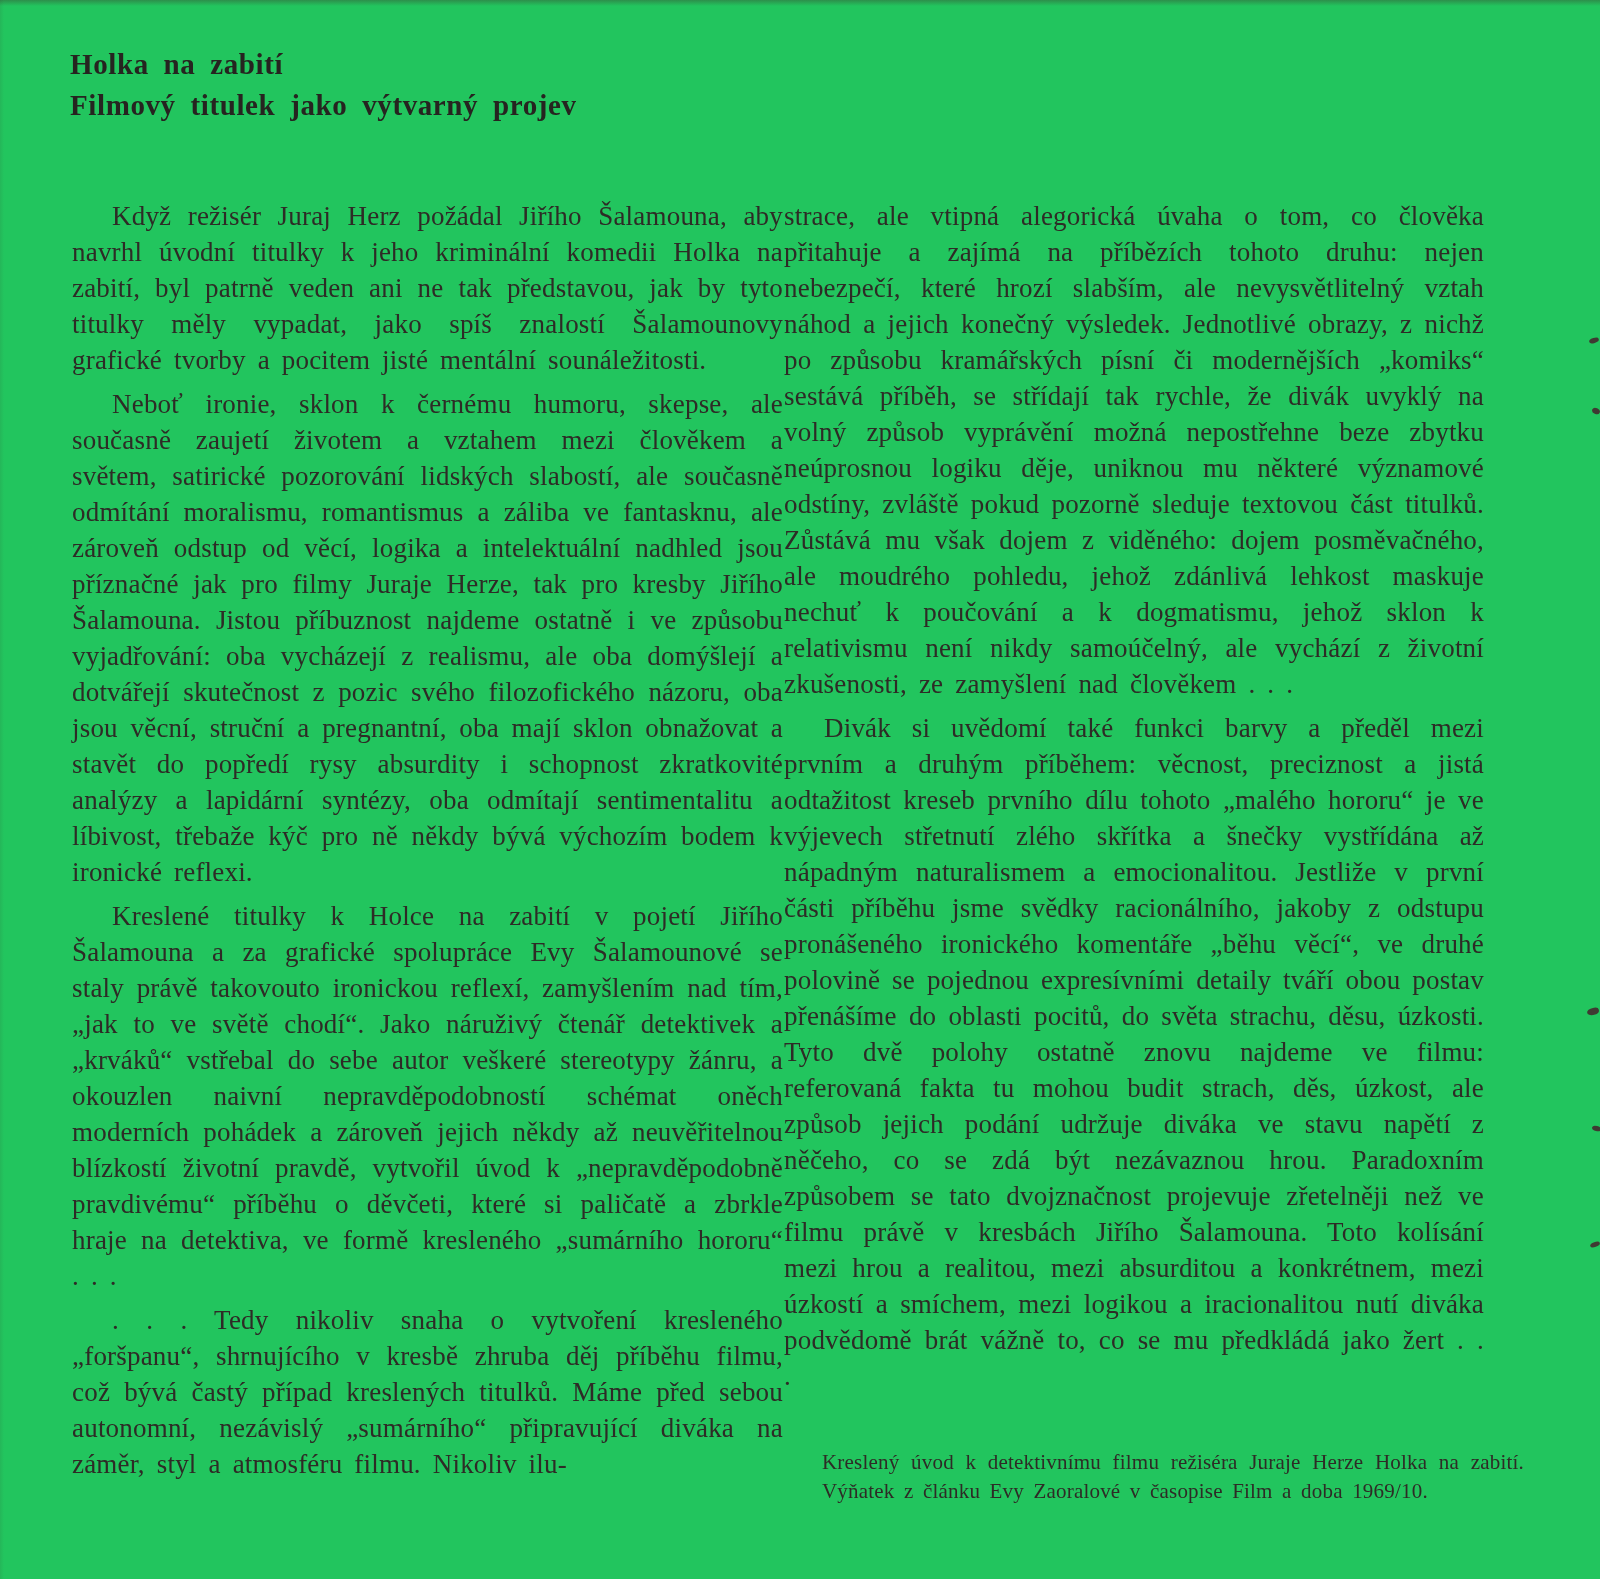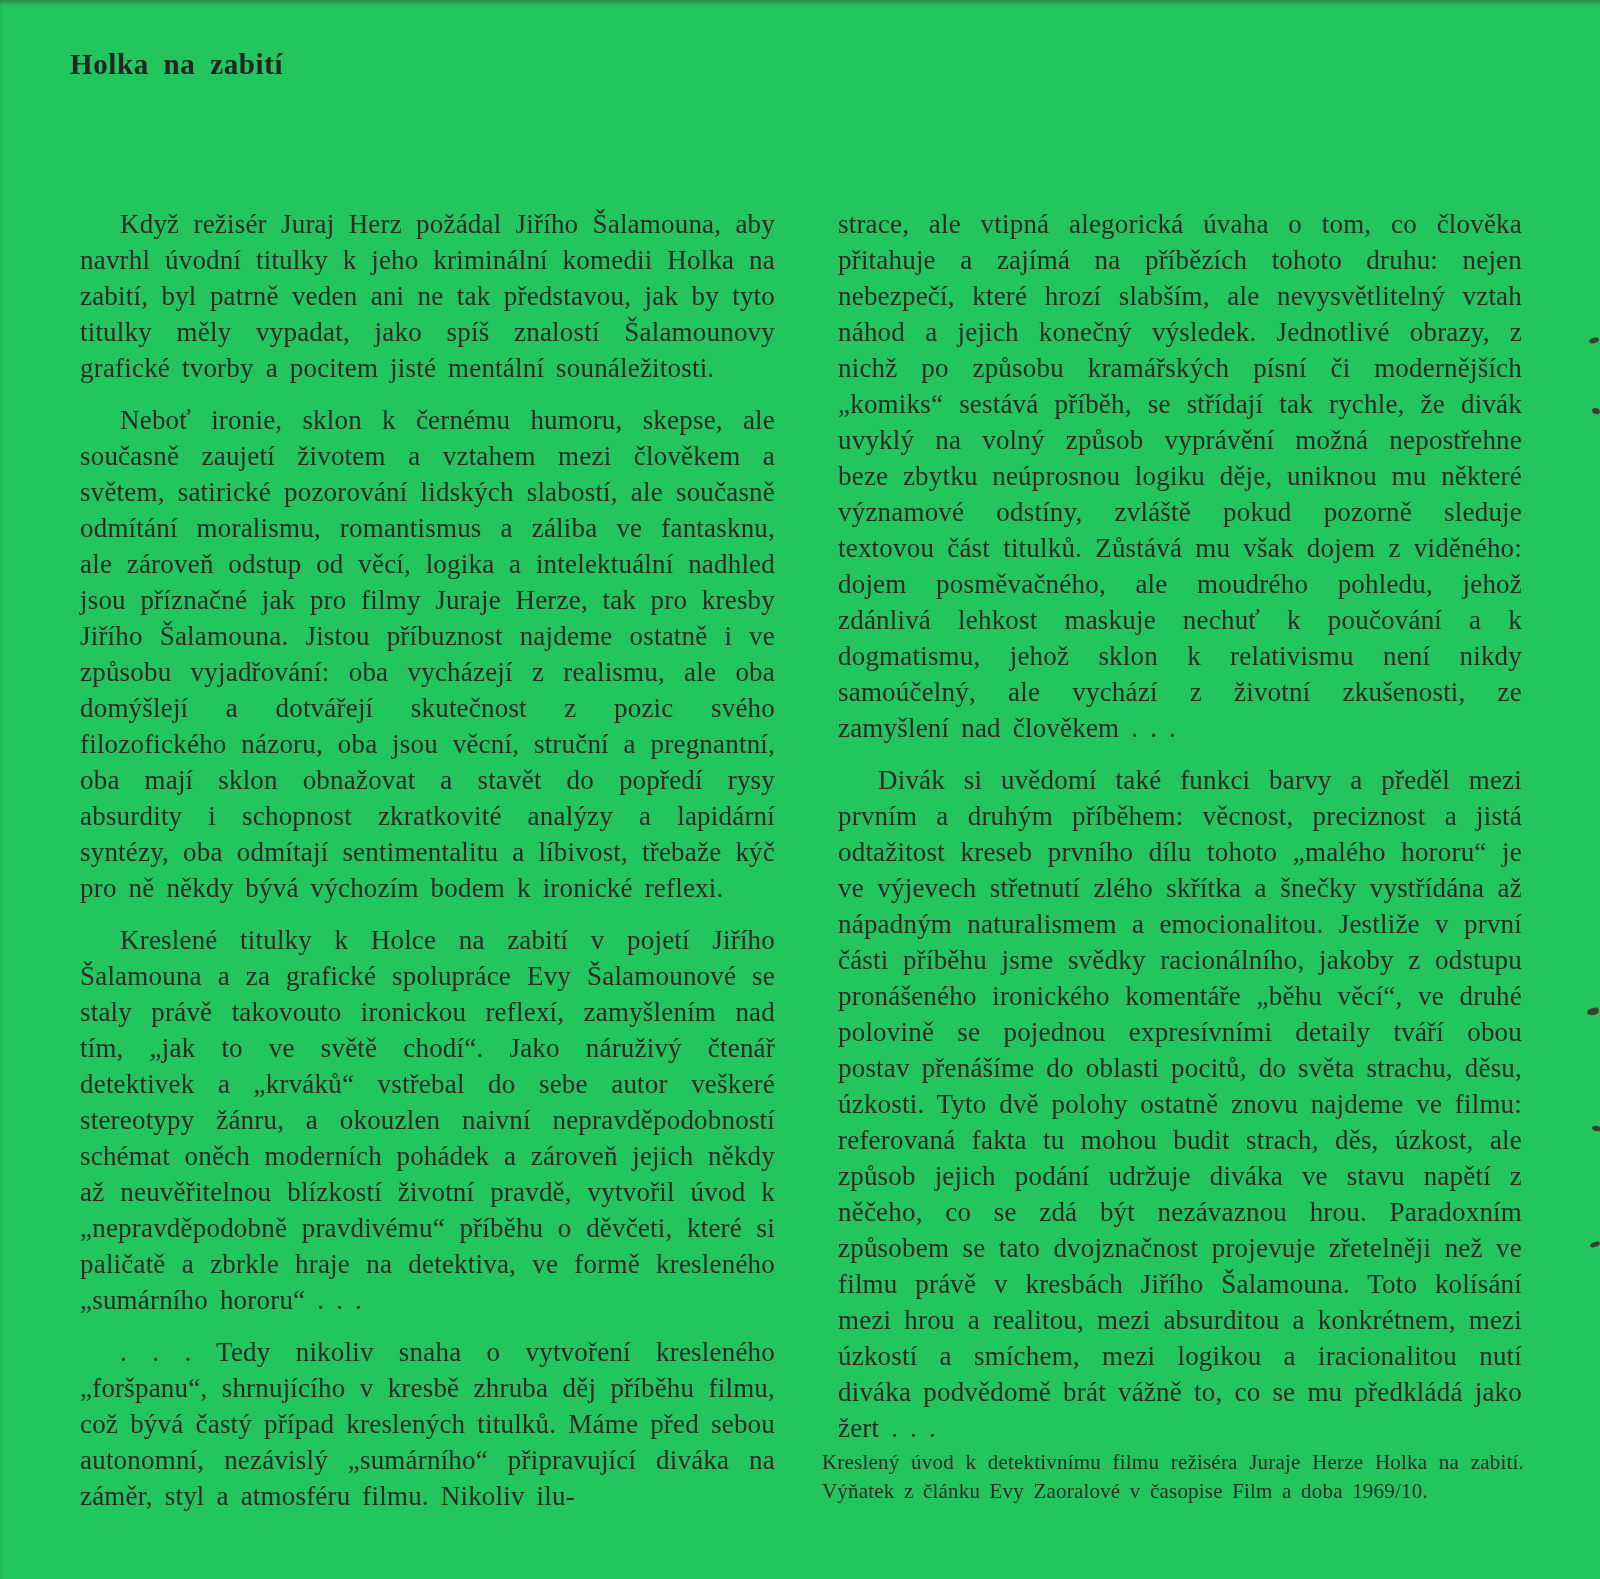--- a/index.html
+++ b/index.html
@@ -22,23 +22,23 @@
   .title {
     position:absolute; left:70px; top:44px;
     font-weight:bold; font-size:29px; line-height:41px;
     letter-spacing:0.6px; word-spacing:7px;
     color:#262420;
   }
   .col {
     position:absolute; top:190px;
   }
   .col-left  { left:64px;  width:727px; }
-  .col-right { left:822px; width:716px; }
+  .col-right { left:776px; width:716px; }
   .col p {
-    margin:16px; padding:0;
+    margin:8px; padding:0;
     text-align:justify;
     font-size:27px; line-height:36px;
     letter-spacing:0.2px; word-spacing:5px;
     color:#2e2b26;
   }
   .col p.indent { text-indent:40px; }
   .caption {
     position:absolute; left:822px; top:1448px; width:702px;
     font-size:21px; line-height:29px;
     letter-spacing:0.2px; word-spacing:4px;
@@ -59,20 +59,21 @@
 </head>
 <body>
 
 <div class="page">
 
   <div class="top-edge"></div>
   <div class="left-edge"></div>
 
   <div class="title">
     <div>Holka na zabití</div>
+    <div>Filmový titulek jako výtvarný projev</div>
   </div>
 
   <div class="col col-left">
     <p class="indent">Když režisér Juraj Herz požádal Jiřího Šalamouna, aby navrhl úvodní titulky k jeho kriminální komedii Holka na zabití, byl patrně veden ani ne tak představou, jak by tyto titulky měly vypadat, jako spíš znalostí Šalamounovy grafické tvorby a pocitem jisté mentální sounáležitosti.</p>
     <p class="indent">Neboť ironie, sklon k černému humoru, skepse, ale současně zaujetí životem a vztahem mezi člověkem a světem, satirické pozorování lidských slabostí, ale současně odmítání moralismu, romantismus a záliba ve fantasknu, ale zároveň odstup od věcí, logika a intelektuální nadhled jsou příznačné jak pro filmy Juraje Herze, tak pro kresby Jiřího Šalamouna. Jistou příbuznost najdeme ostatně i ve způsobu vyjadřování: oba vycházejí z realismu, ale oba domýšlejí a dotvářejí skutečnost z pozic svého filozofického názoru, oba jsou věcní, struční a pregnantní, oba mají sklon obnažovat a stavět do popředí rysy absurdity i schopnost zkratkovité analýzy a lapidární syntézy, oba odmítají sentimentalitu a líbivost, třebaže kýč pro ně někdy bývá výchozím bodem k ironické reflexi.</p>
     <p class="indent">Kreslené titulky k Holce na zabití v pojetí Jiřího Šalamouna a za grafické spolupráce Evy Šalamounové se staly právě takovouto ironickou reflexí, zamyšlením nad tím, „jak to ve světě chodí“. Jako náruživý čtenář detektivek a „krváků“ vstřebal do sebe autor veškeré stereotypy žánru, a okouzlen naivní nepravděpodobností schémat oněch moderních pohádek a zároveň jejich někdy až neuvěřitelnou blízkostí životní pravdě, vytvořil úvod k „nepravděpodobně pravdivému“ příběhu o děvčeti, které si paličatě a zbrkle hraje na detektiva, ve formě kresleného „sumárního hororu“ . . .</p>
     <p class="indent">. . . Tedy nikoliv snaha o vytvoření kresleného „foršpanu“, shrnujícího v kresbě zhruba děj příběhu filmu, což bývá častý případ kreslených titulků. Máme před sebou autonomní, nezávislý „sumárního“ připravující diváka na záměr, styl a atmosféru filmu. Nikoliv ilu-</p>
   </div>
 
   <div class="col col-right">

